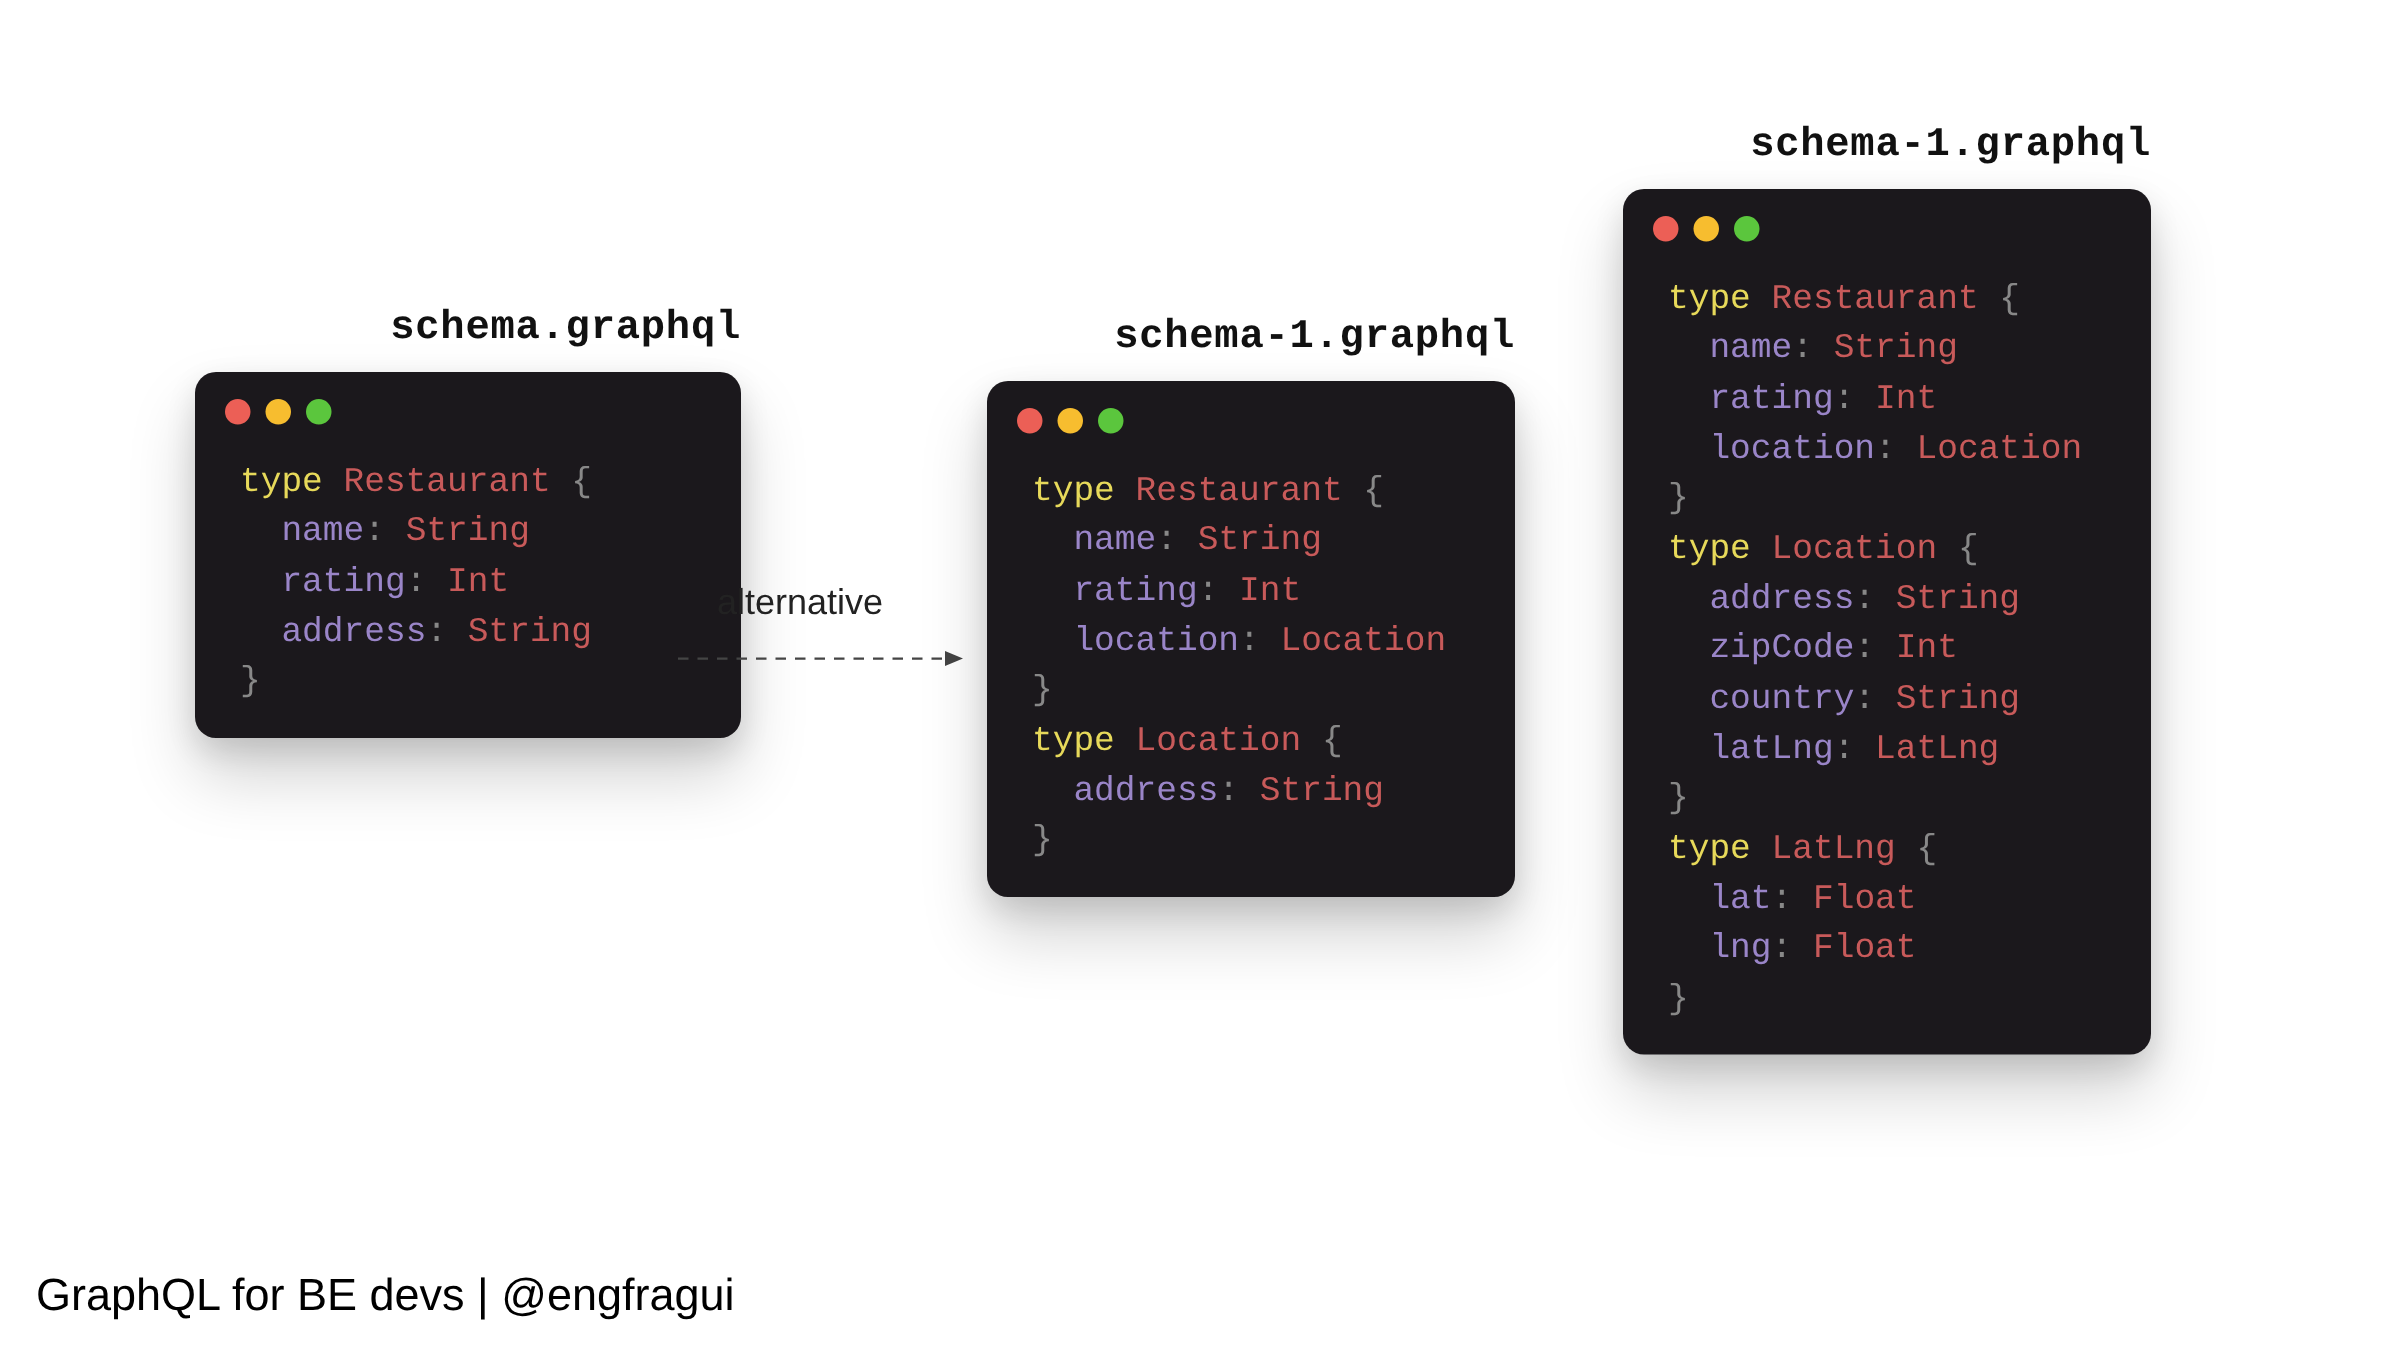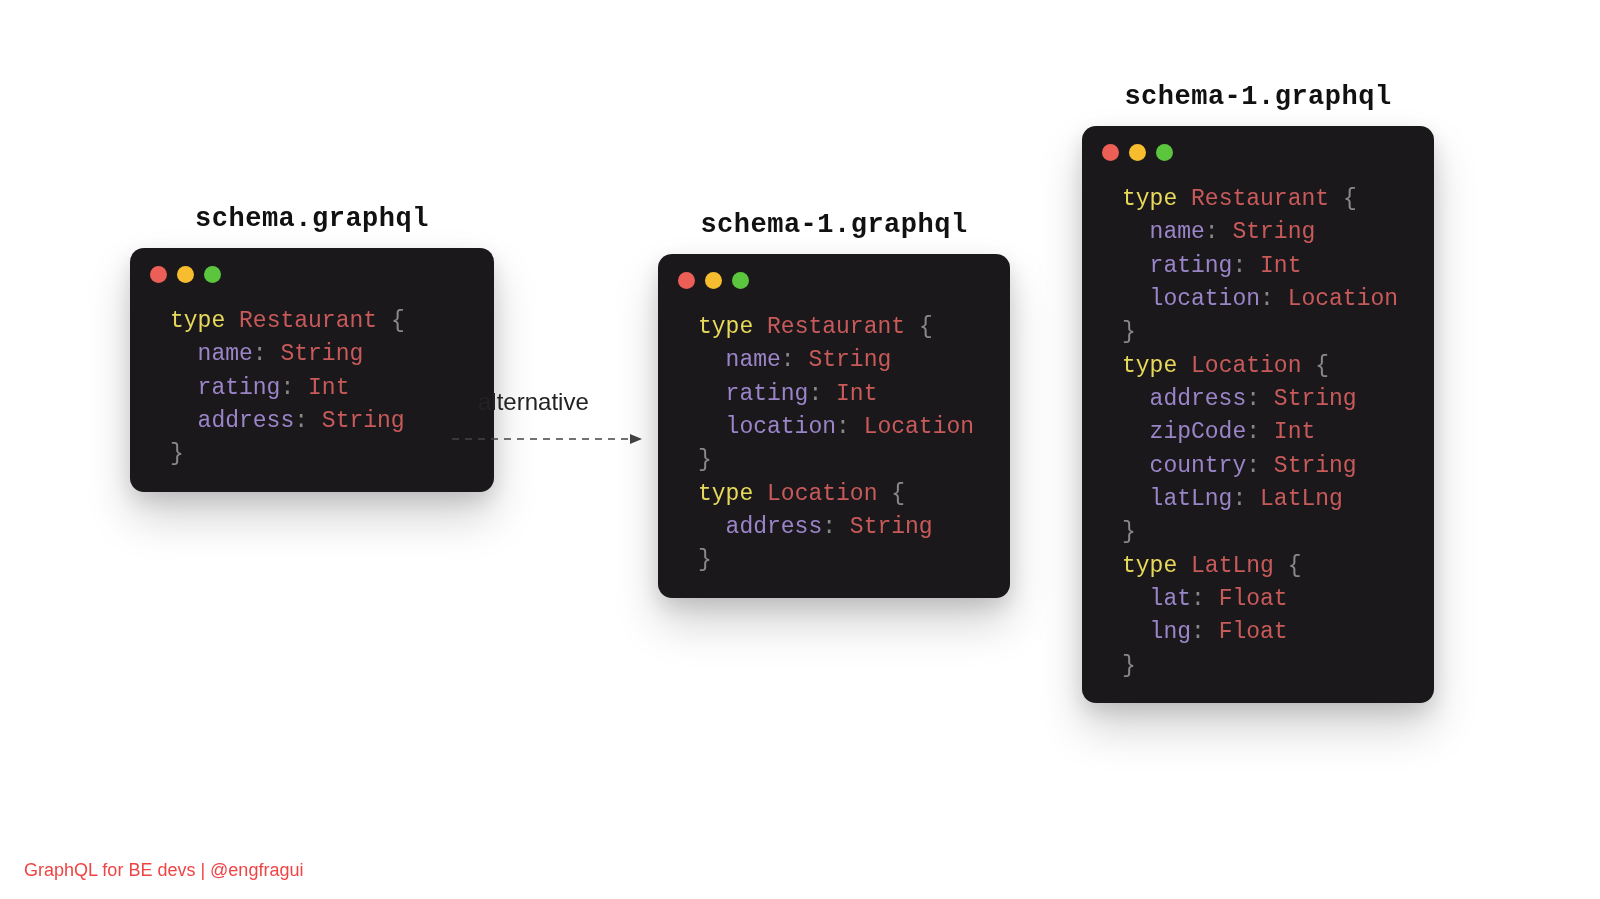--- a/index.html
+++ b/index.html
@@ -17,21 +17,21 @@
     height: 899px;
   }
   .panel-group {
     position: absolute;
   }
   .panel-title {
     font-family: "Courier New", Courier, monospace;
     font-weight: 700;
     font-size: 27px;
     color: #111;
-    text-align: center;
+    text-align: right;
     margin-bottom: 14px;
     letter-spacing: 0.5px;
   }
   .code-window {
     background: #1b181c;
     border-radius: 14px;
     box-shadow: 0 25px 45px rgba(0,0,0,0.18), 0 8px 20px rgba(0,0,0,0.12);
     padding-bottom: 20px;
   }
   .traffic-lights {
@@ -43,21 +43,21 @@
     width: 17px;
     height: 17px;
     border-radius: 50%;
   }
   .dot.red    { background: #ec5f56; }
   .dot.yellow { background: #f7bd2f; }
   .dot.green  { background: #5bc63d; }
 
   pre.code {
     margin: 8px 0 0 0;
-    padding: 6px 26px 0 40px;
+    padding: 6px 26px 0 30px;
     font-family: "Menlo", "Consolas", "Courier New", monospace;
     font-size: 23px;
     line-height: 1.45;
     color: #ccc;
     white-space: pre;
   }
 
   .tok-kw    { color: #e7d95a; }   
   .tok-type  { color: #c85a5a; }   
   .tok-field { color: #9a85c8; }   
@@ -72,22 +72,22 @@
   .dashed-arrow {
     position: absolute;
     height: 0;
   }
   .dashed-arrow svg { display:block; }
 
   .footer {
     position: absolute;
     left: 24px;
     bottom: 18px;
-    font-size: 18px;
-    color: #ef4444;
+    font-size: 30px;
+    color: #000000;
   }
 </style>
 </head>
 <body>
 
 <div class="stage">
 
   <div class="panel-group" style="left:130px; top:204px; width:364px;">
     <div class="panel-title">schema.graphql</div>
     <div class="code-window">

